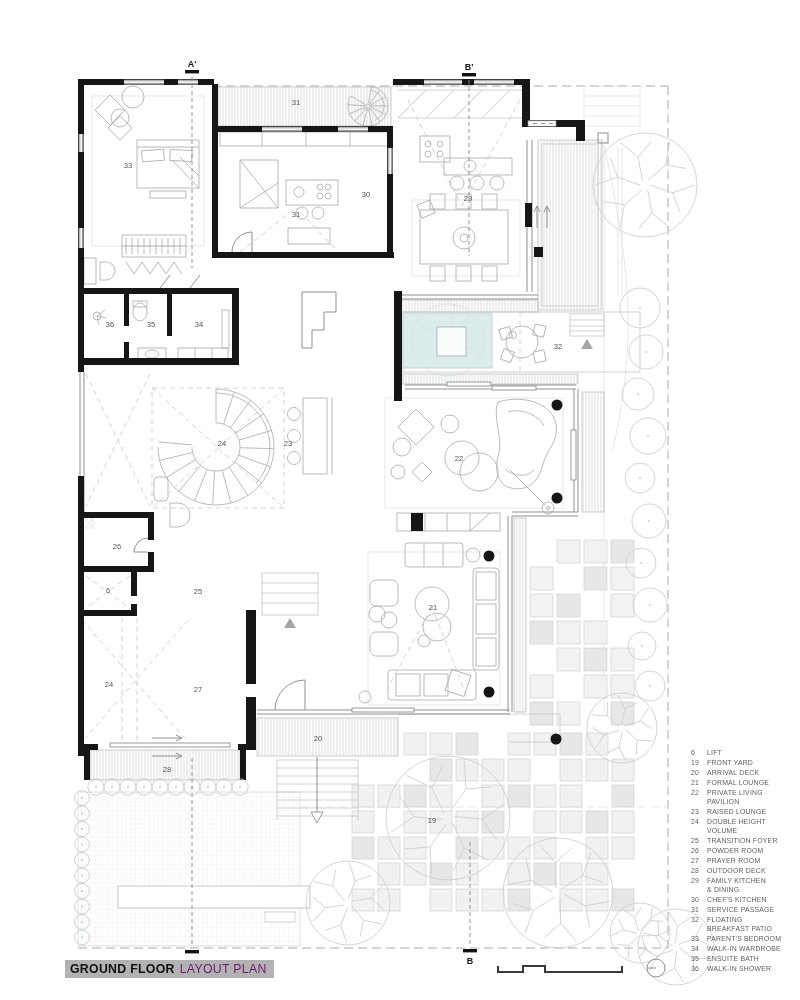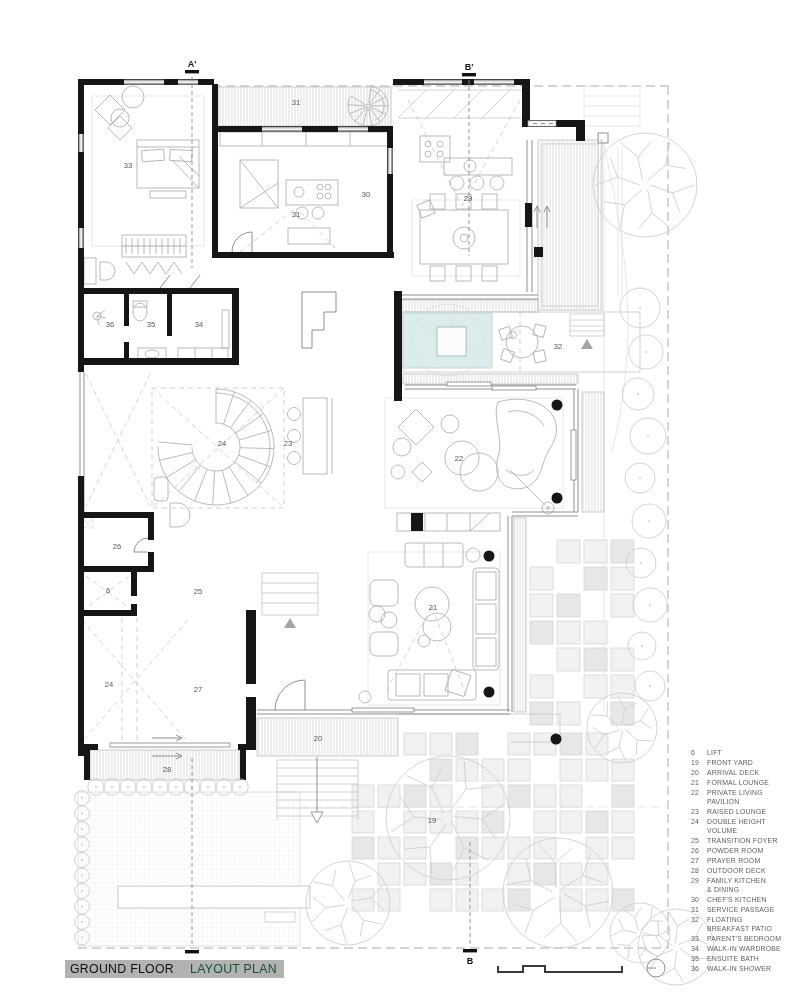--- a/index.html
+++ b/index.html
@@ -22,22 +22,22 @@
   .rn{font-size:7.6px;fill:#545454;text-anchor:middle}
   .mk{font-size:9px;font-weight:bold;fill:#151515;text-anchor:middle}
   .tri{fill:#a5a5a5;stroke:none}
   
   .legend{position:absolute;left:691px;top:748px;width:102px;font-size:6.9px;line-height:1.36;color:#5c5c5c;letter-spacing:0.2px}
   .lrow{display:flex;margin-bottom:0.5px}
   .lnum{width:16px;flex:none}
   .llab{white-space:pre-line;flex:1}
   
   .titlebar{position:absolute;left:65px;top:960px;height:18px;background:#b2b2b2;padding:0 7px 0 5px;display:flex;align-items:center;font-size:12.3px;letter-spacing:0.3px;white-space:nowrap}
-  .tb{font-weight:normal;color:#0f0f0f;margin-right:16px}
-  .tr{color:#14532d}
+  .tb{font-weight:bold;color:#0f0f0f;margin-right:5px}
+  .tr{color:#701a75}
 </style>
 </head>
 <body>
 
 <div class="stage">
 <svg width="800" height="1000" viewBox="0 0 800 1000">
 <defs>
   <pattern id="ph" width="3" height="8" patternUnits="userSpaceOnUse">
     <path d="M1,0 V8" stroke="#cdcdcd" stroke-width="0.7"></path>
   </pattern>

